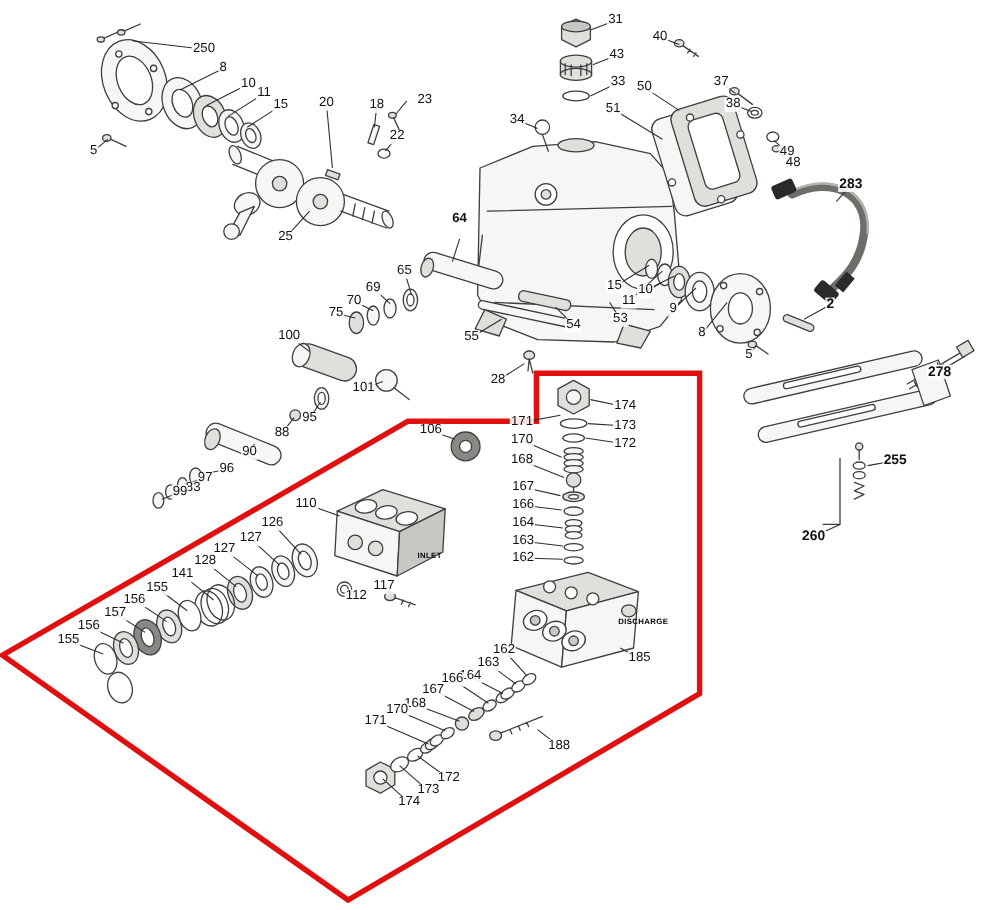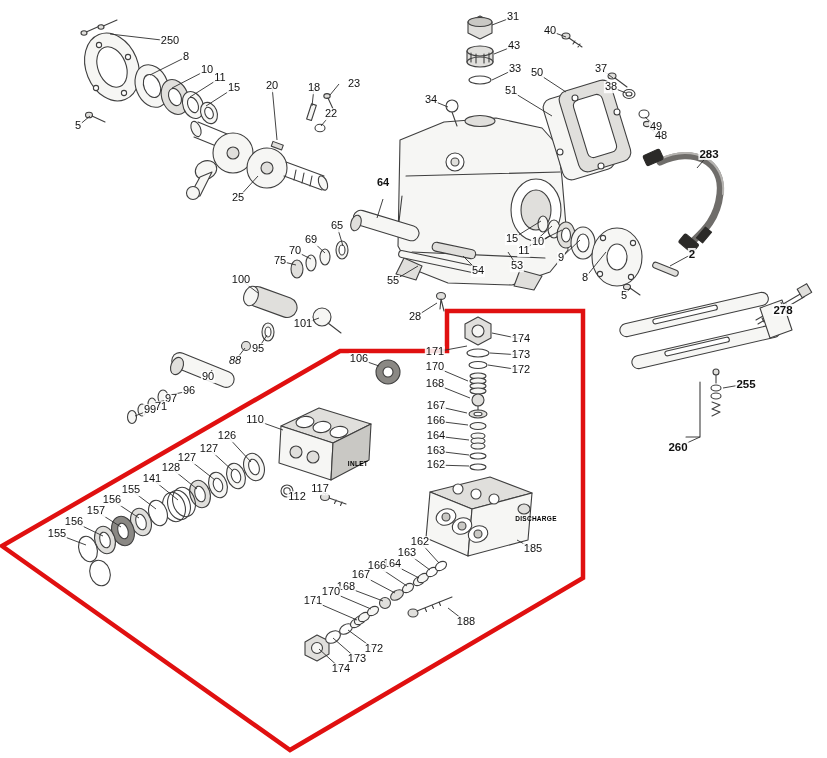--- a/index.html
+++ b/index.html
@@ -427,25 +427,25 @@
       <span class="callout" style="left: 524px; top: 251px;">11</span>
       <span class="callout" style="left: 538px; top: 242px;">10</span>
       <span class="callout" style="left: 561px; top: 258px;">9</span>
       <span class="callout" style="left: 585px; top: 278px;">8</span>
       <span class="callout bold" style="left: 692px; top: 254px;">2</span>
       <span class="callout" style="left: 624px; top: 296px;">5</span>
       <span class="callout bold" style="left: 783px; top: 310px;">278</span>
       <span class="callout" style="left: 415px; top: 317px;">28</span>
       <span class="callout" style="left: 303px; top: 324px;">101</span>
       <span class="callout" style="left: 258px; top: 349px;">95</span>
-      <span class="callout" style="left: 235px; top: 361px; font-style: italic;">88</span>
+      <span class="callout" style="left: 235px; top: 361px;">88</span>
       <span class="callout" style="left: 208px; top: 377px;">90</span>
       <span class="callout" style="left: 189px; top: 391px;">96</span>
       <span class="callout" style="left: 171px; top: 399px;">97</span>
-      <span class="callout" style="left: 161px; top: 407px;">71</span>
+      <span class="callout" style="left: 161px; top: 407px;">83</span>
       <span class="callout" style="left: 150px; top: 410px;">99</span>
       <span class="callout" style="left: 359px; top: 359px;">106</span>
       <span class="callout bold" style="left: 746px; top: 384px;">255</span>
       <span class="callout bold" style="left: 678px; top: 447px;">260</span>
       <span class="callout" style="left: 521px; top: 339px;">174</span>
       <span class="callout" style="left: 521px; top: 355px;">173</span>
       <span class="callout" style="left: 521px; top: 370px;">172</span>
       <span class="callout" style="left: 435px; top: 352px;">171</span>
       <span class="callout" style="left: 435px; top: 367px;">170</span>
       <span class="callout" style="left: 435px; top: 384px;">168</span>

